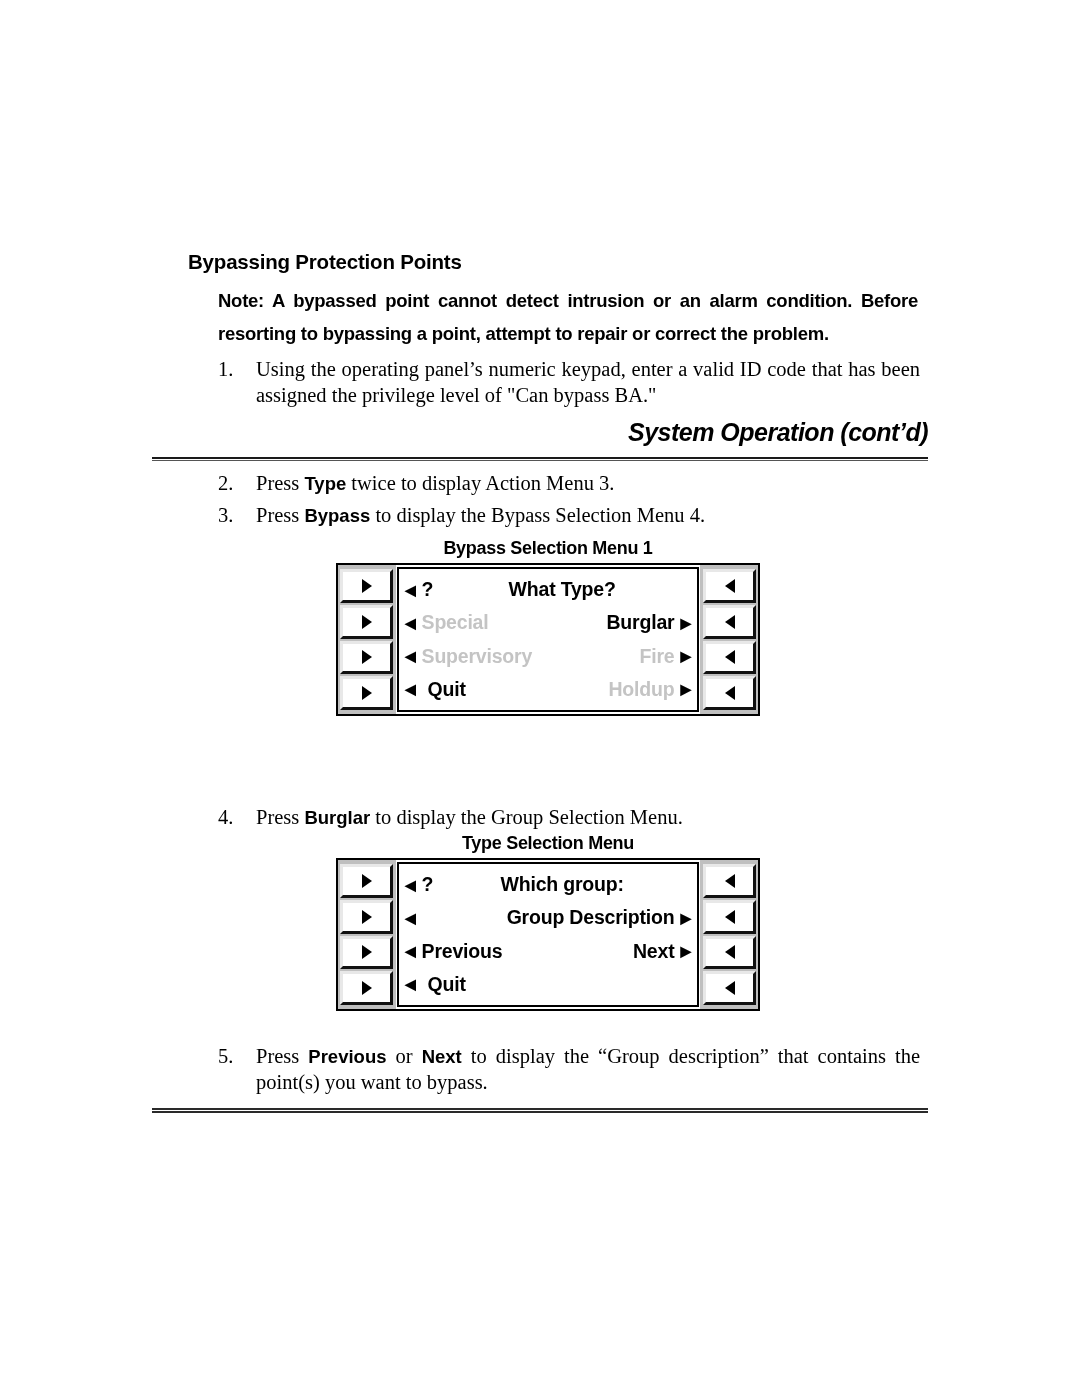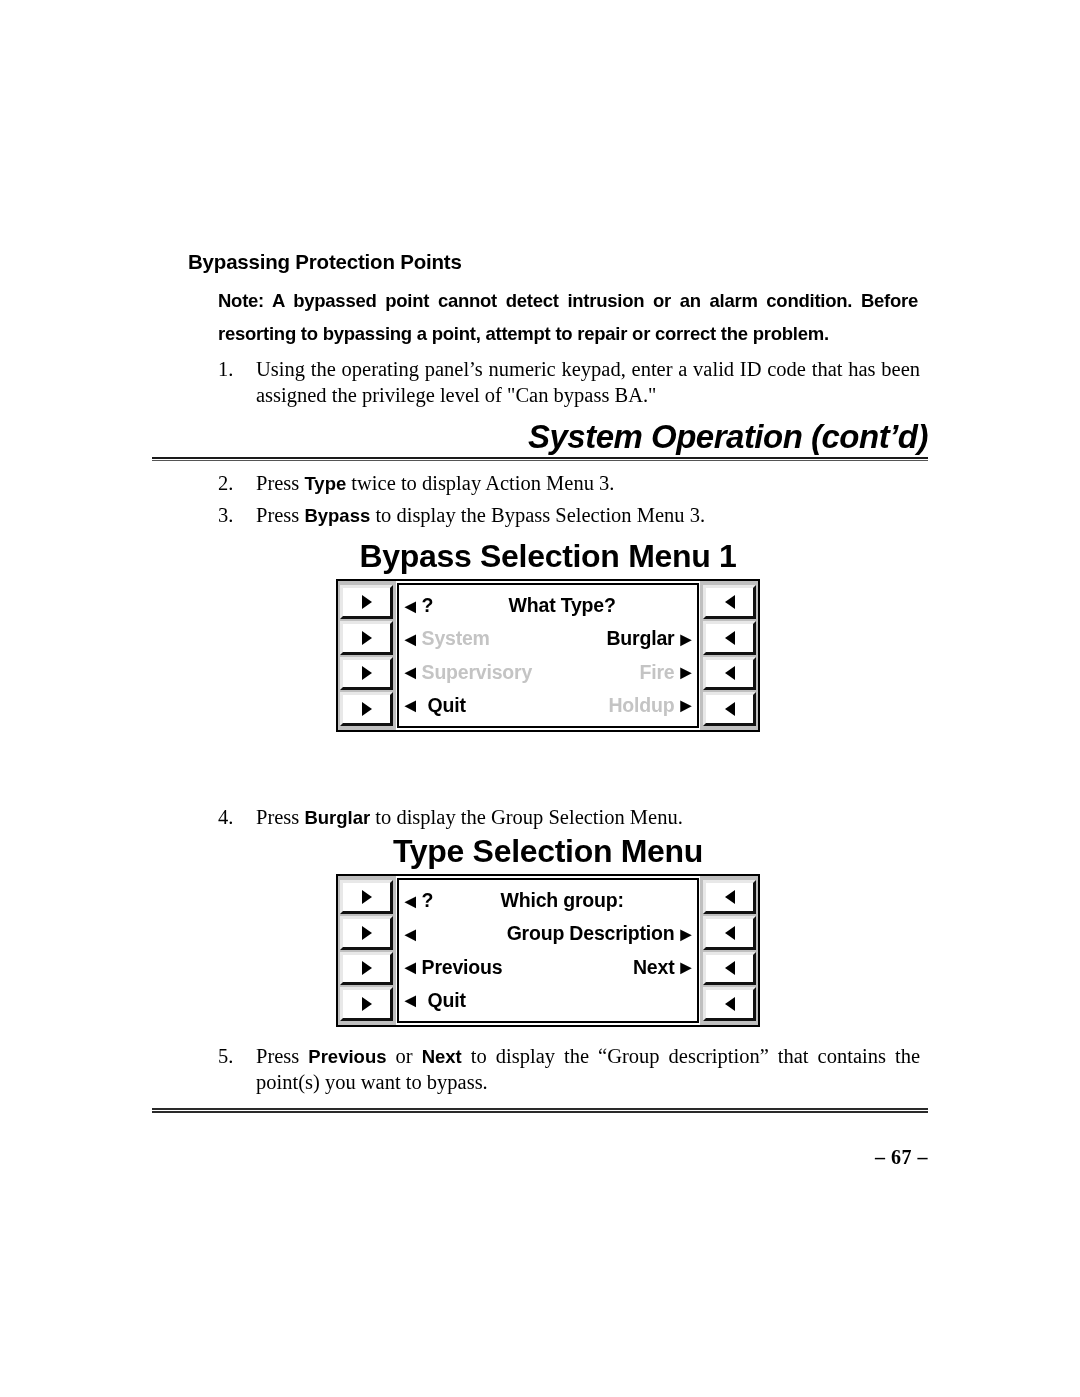--- a/index.html
+++ b/index.html
@@ -75,21 +75,21 @@
   
   .runhead {
     position: absolute;
     left: 152px;
     top: 418px;
     width: 776px;
     text-align: right;
     font-family: "Liberation Sans", sans-serif;
     font-weight: bold;
     font-style: italic;
-    font-size: 33px;
+    font-size: 25px;
     letter-spacing: -0.5px;
     white-space: nowrap;
   }
   .runhead-rule {
     position: absolute;
     left: 152px;
     top: 457px;
     width: 776px;
     height: 4px;
     border-top: 2px solid #1a1a1a;
@@ -118,21 +118,21 @@
     font-weight: bold;
     font-size: 20px;
     letter-spacing: 0.5px;
   }
 
   
   .figure { position: absolute; }
   .fig-title {
     font-family: "Liberation Sans", sans-serif;
     font-weight: bold;
-    font-size: 32px;
+    font-size: 18px;
     text-align: center;
     letter-spacing: -0.3px;
     white-space: nowrap;
     margin-bottom: 4px;
   }
 
   .keypad {
     position: relative;
     display: flex;
     align-items: stretch;
@@ -241,21 +241,21 @@
   <div class="runhead">System Operation (cont’d)</div>
   <div class="runhead-rule"></div>
 
   <div class="step step-2">
     <span class="num">2.</span>
     <div class="body"><span>Press </span><b>Type</b><span> twice to display Action Menu 3.</span></div>
   </div>
 
   <div class="step step-3">
     <span class="num">3.</span>
-    <div class="body"><span>Press </span><b>Bypass</b><span> to display the Bypass Selection Menu 3.</span></div>
+    <div class="body"><span>Press </span><b>Bypass</b><span> to display the Bypass Selection Menu 4.</span></div>
   </div>
 
   <div class="figure" style="left:336px; top:538px;">
     <div class="fig-title">Bypass Selection Menu 1</div>
     <div class="keypad">
 
       <div class="btn-col left">
         <div class="key">
             <span class="tri tri-right"></span>
           </div>
@@ -276,21 +276,21 @@
           <span class="side l">
             <span class="mark">◀</span>
             <span class="lbl">?</span>
           </span>
           <span class="center-label">What Type?</span>
         </div>
 
         <div class="row">
           <span class="side l">
             <span class="mark">◀</span>
-            <span class="lbl dim">System</span>
+            <span class="lbl dim">Special</span>
           </span>
           <span class="side r">
             <span class="lbl">Burglar</span>
             <span class="mark">▶</span>
           </span>
         </div>
 
         <div class="row">
           <span class="side l">
             <span class="mark">◀</span>
@@ -420,15 +420,14 @@
 
     </div>
   </div>
 
   <div class="step step-5">
     <span class="num">5.</span>
     <div class="body"><span>Press </span><b>Previous</b><span> or </span><b>Next</b><span> to display the “Group description” that contains the point(s) you want to bypass.</span></div>
   </div>
 
   <div class="foot-rule"></div>
-  <div class="folio">– 67 –</div>
 
 </div>
 
 </body></html>

